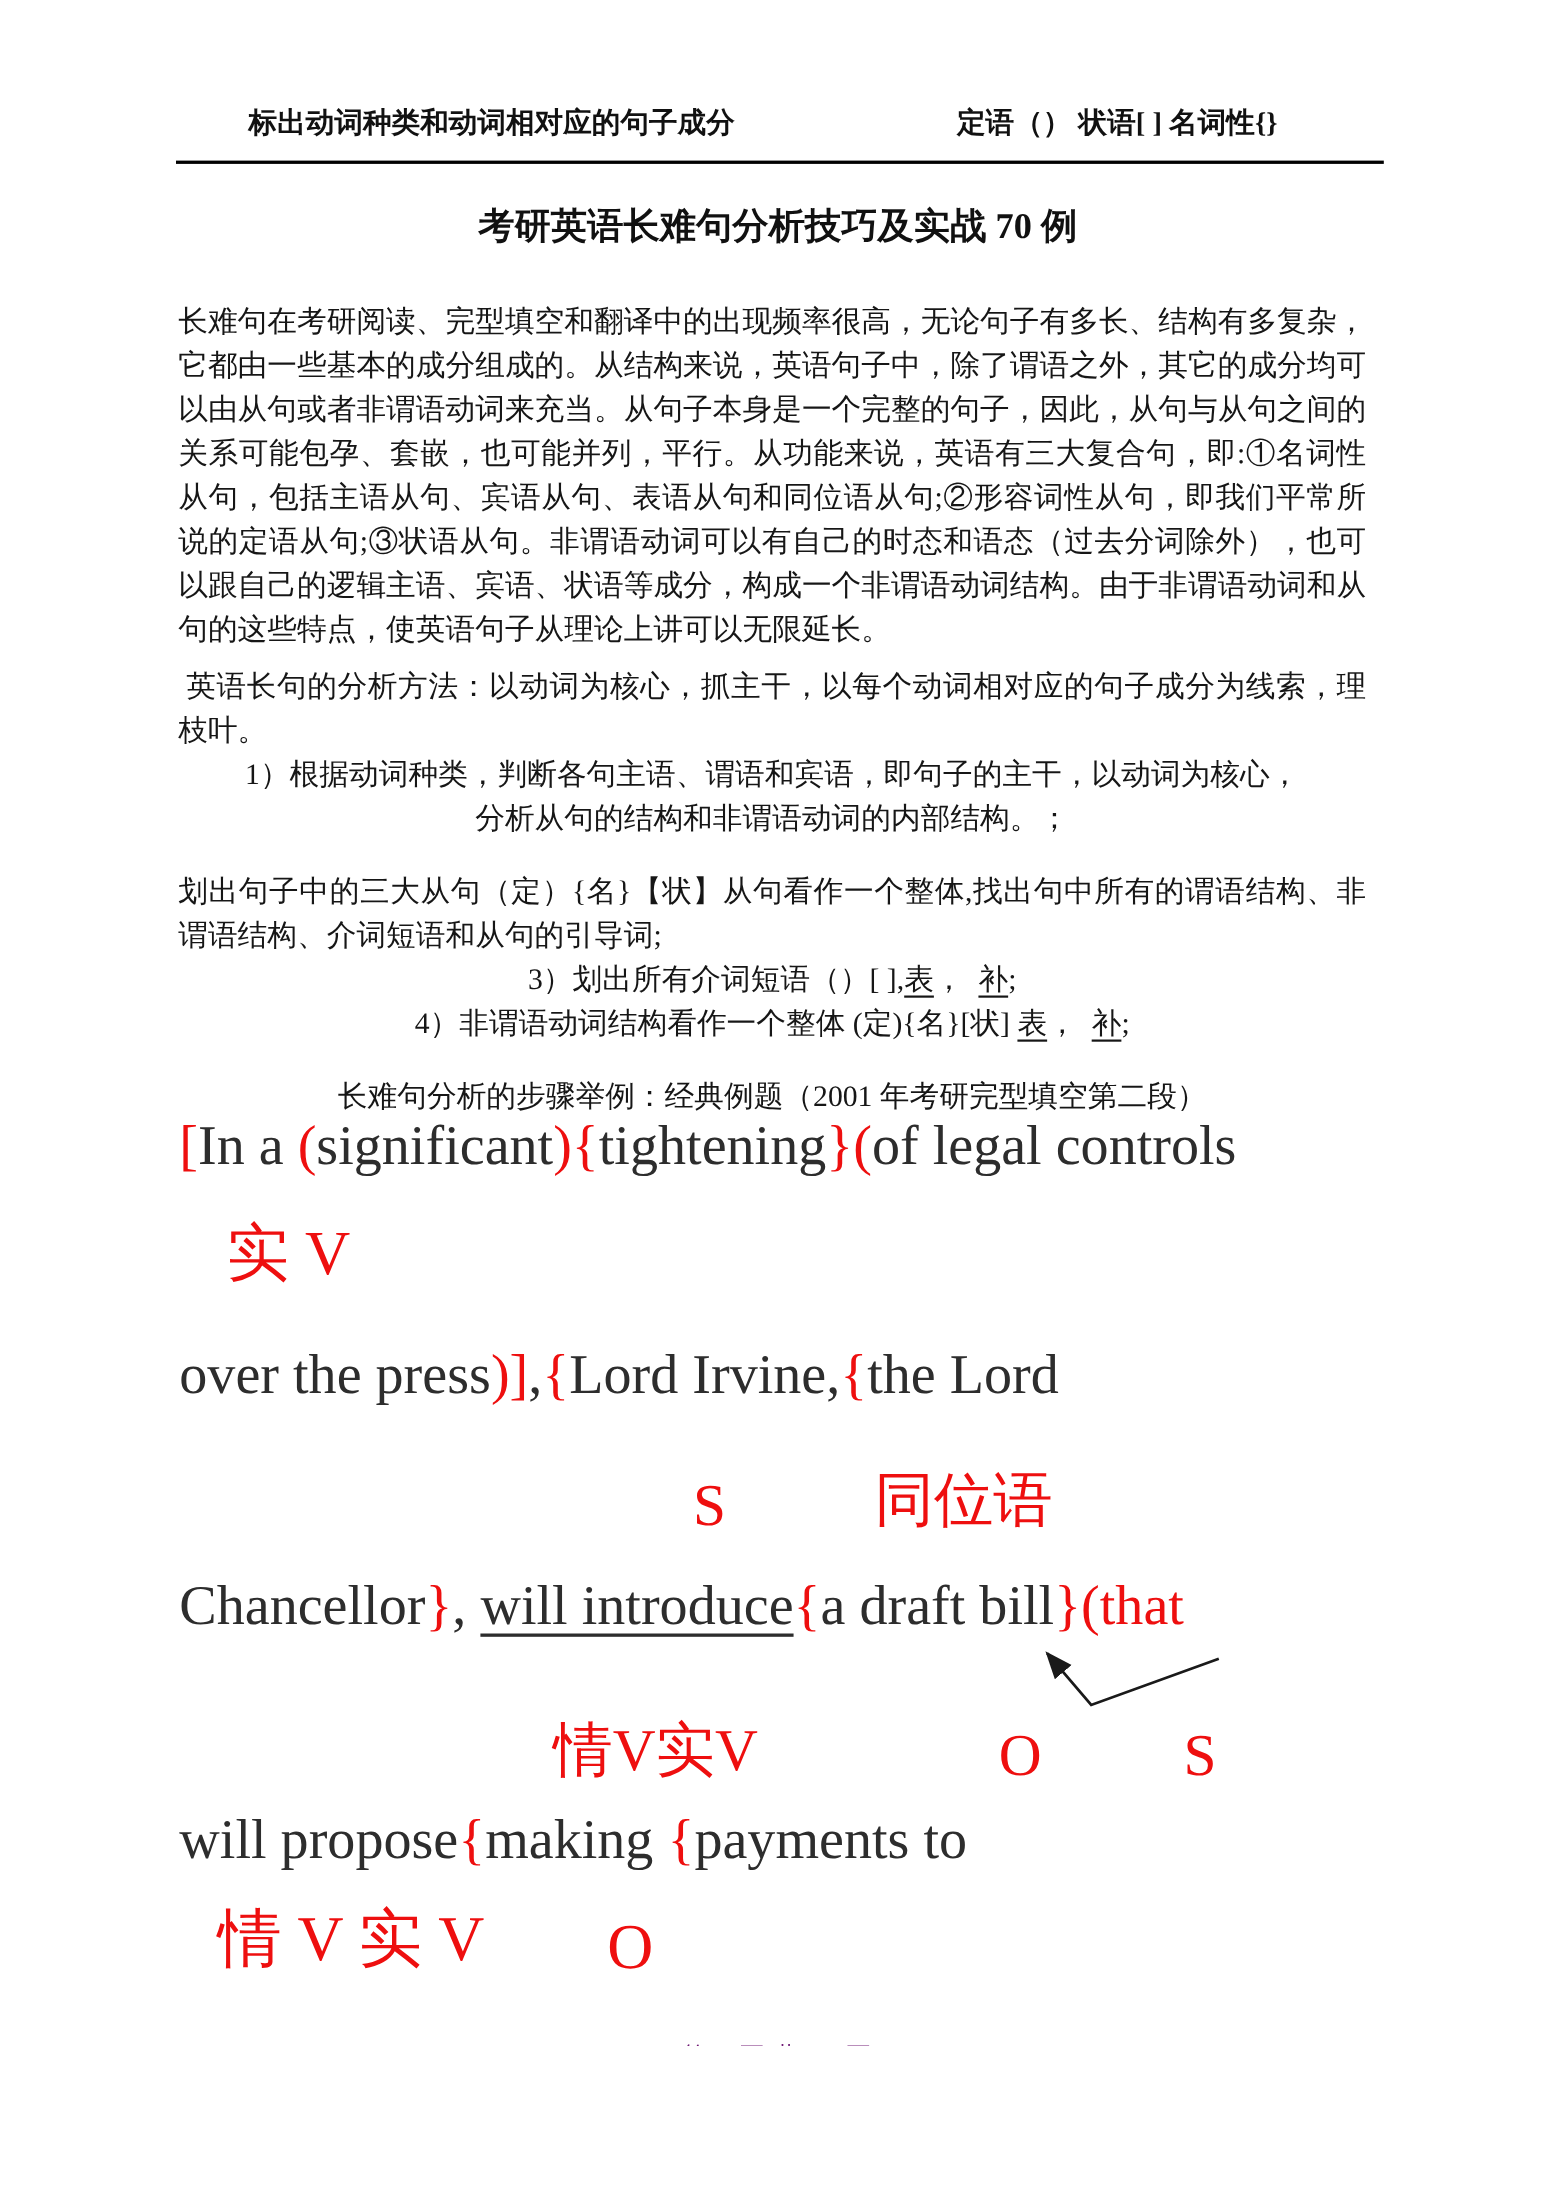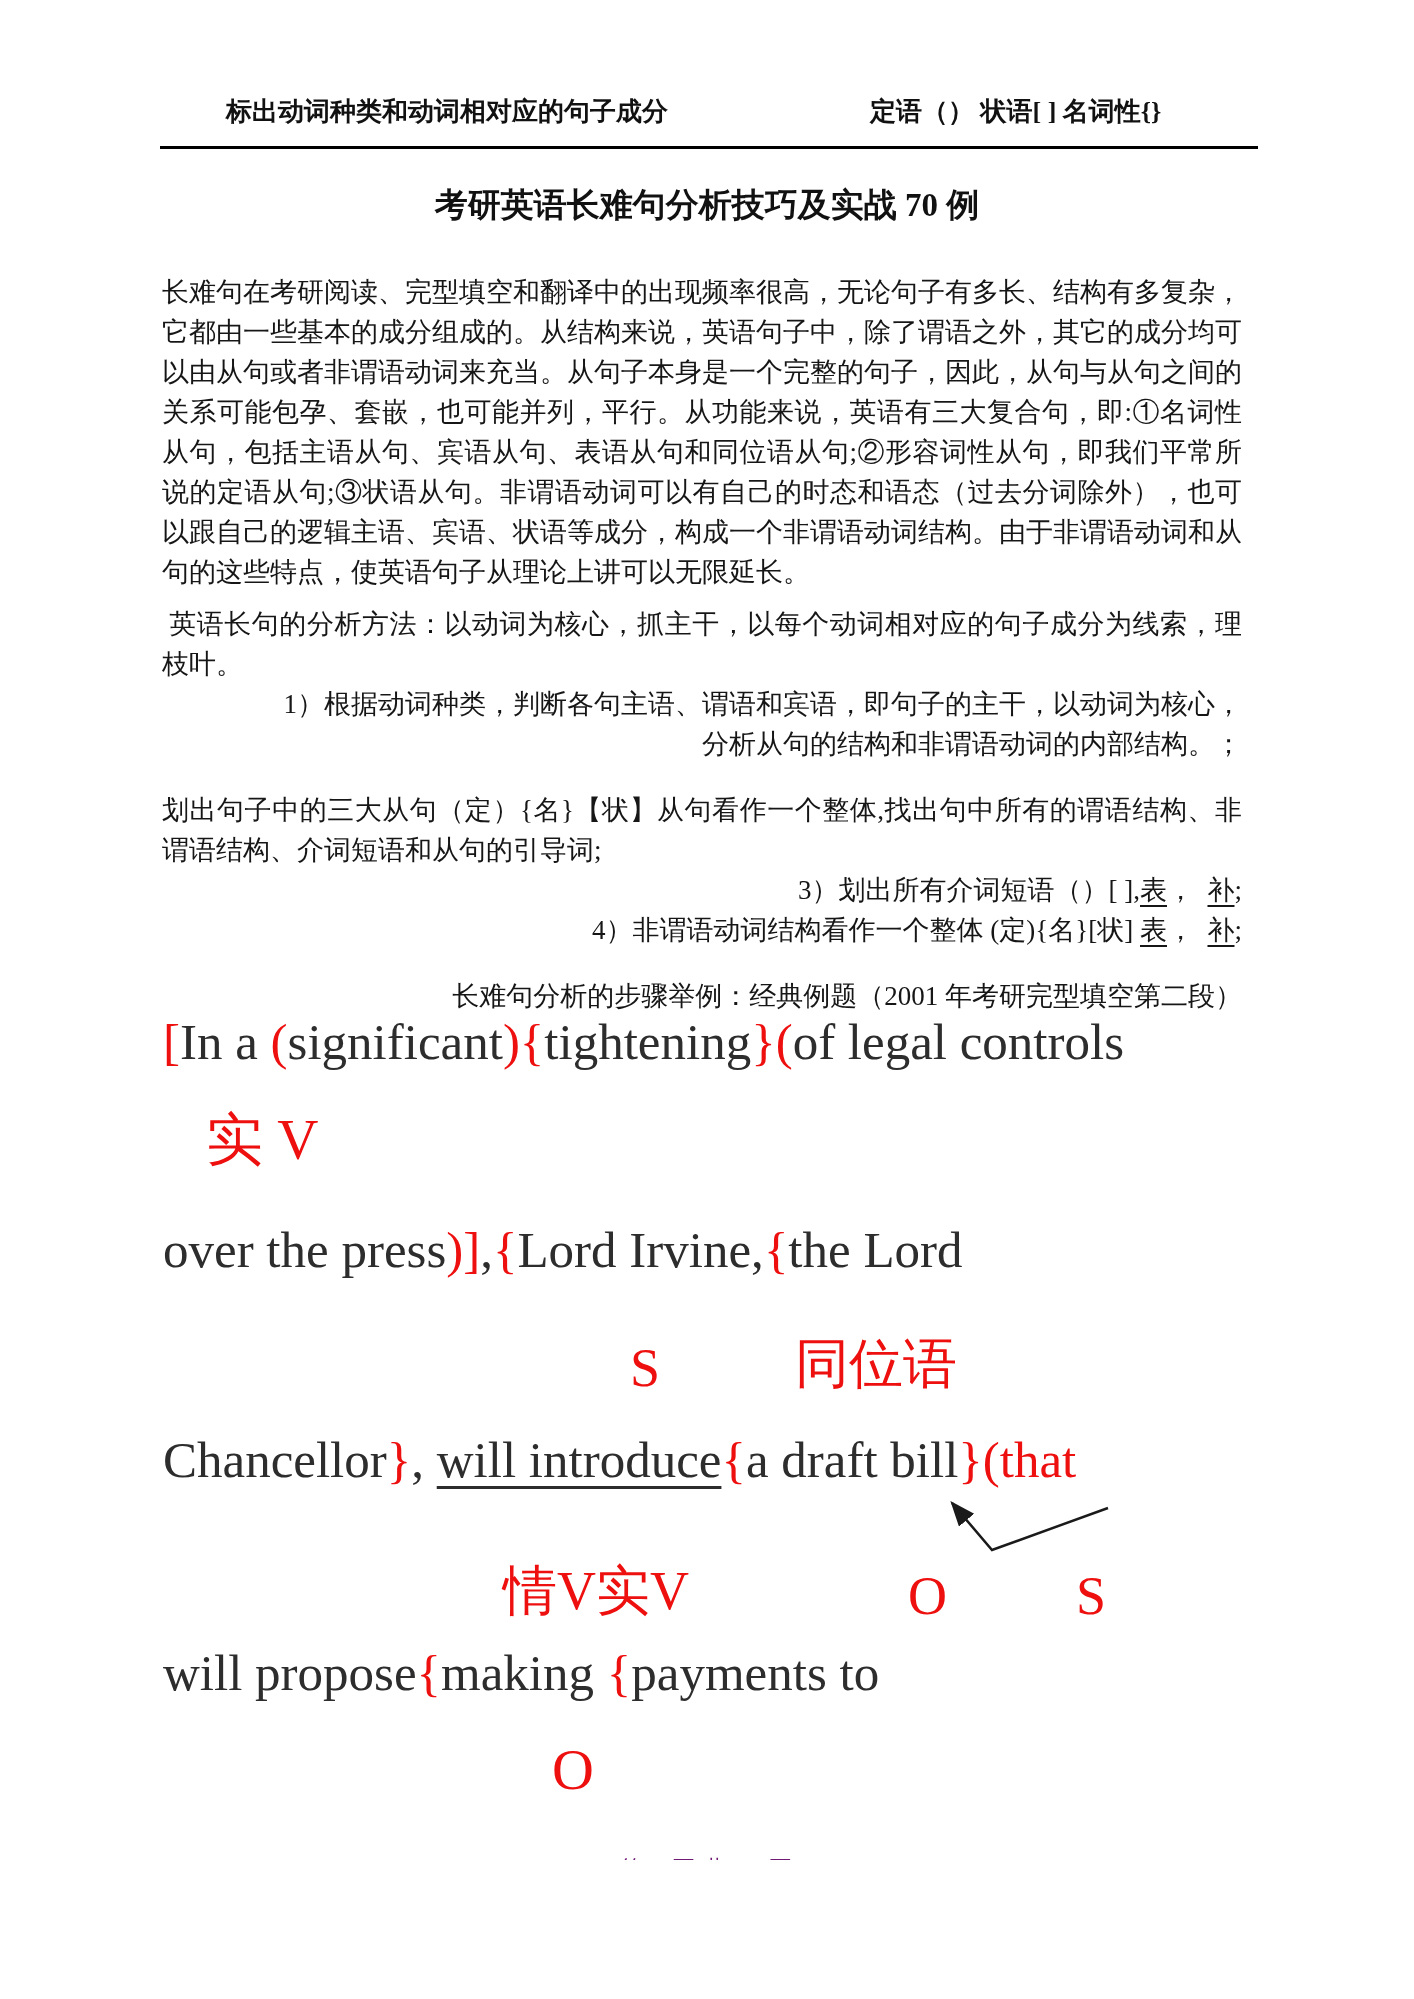--- a/index.html
+++ b/index.html
@@ -24,21 +24,21 @@
     position:absolute;left:0;top:183px;width:100%;
     text-align:center;font-weight:bold;font-size:33px;color:#111;
     white-space:pre;
   }
   .par{
     position:absolute;left:162px;width:1080px;
     font-size:27px;line-height:40px;
     text-align:justify;color:#161616;
     white-space:pre-wrap;
   }
-  .par.nojust{text-align:right;}
+  .par.nojust{text-align:center;}
   .u{text-decoration:underline;text-underline-offset:6px;text-decoration-thickness:2px;}
   .r{color:var(--red);}
   .big{
     position:absolute;left:163px;
     font-size:51px;line-height:1.1;color:#2d2d2d;
     white-space:pre;
   }
   .big .u{text-decoration:underline;text-underline-offset:9px;text-decoration-thickness:3px;}
   .redlab{
     position:absolute;color:var(--red);
@@ -92,17 +92,18 @@
     </defs>
     <path d="M178,18 L62,60 L22,13" fill="none" stroke="#1a1a1a" stroke-width="2.5" marker-end="url(#ah)"></path>
   </svg>
 
   <div class="redlab" style="left:503px;top:1563px;font-size:54px">情V实V</div>
   <div class="redlab" style="left:908px;top:1568px;font-size:54px">O</div>
   <div class="redlab" style="left:1076px;top:1568px;font-size:54px">S</div>
 
   <div class="big" style="top:1645px"><span>will propose</span><span class="r">{</span><span>making </span><span class="r">{</span><span>payments to</span></div>
 
+  <div class="redlab" style="left:198px;top:1733px;font-size:58px">情 V 实 V</div>
   <div class="redlab" style="left:552px;top:1740px;font-size:58px">O</div>
 
   <div class="footer">第 1 页 共 58 页</div>
 
 </div>
 
 </body></html>

